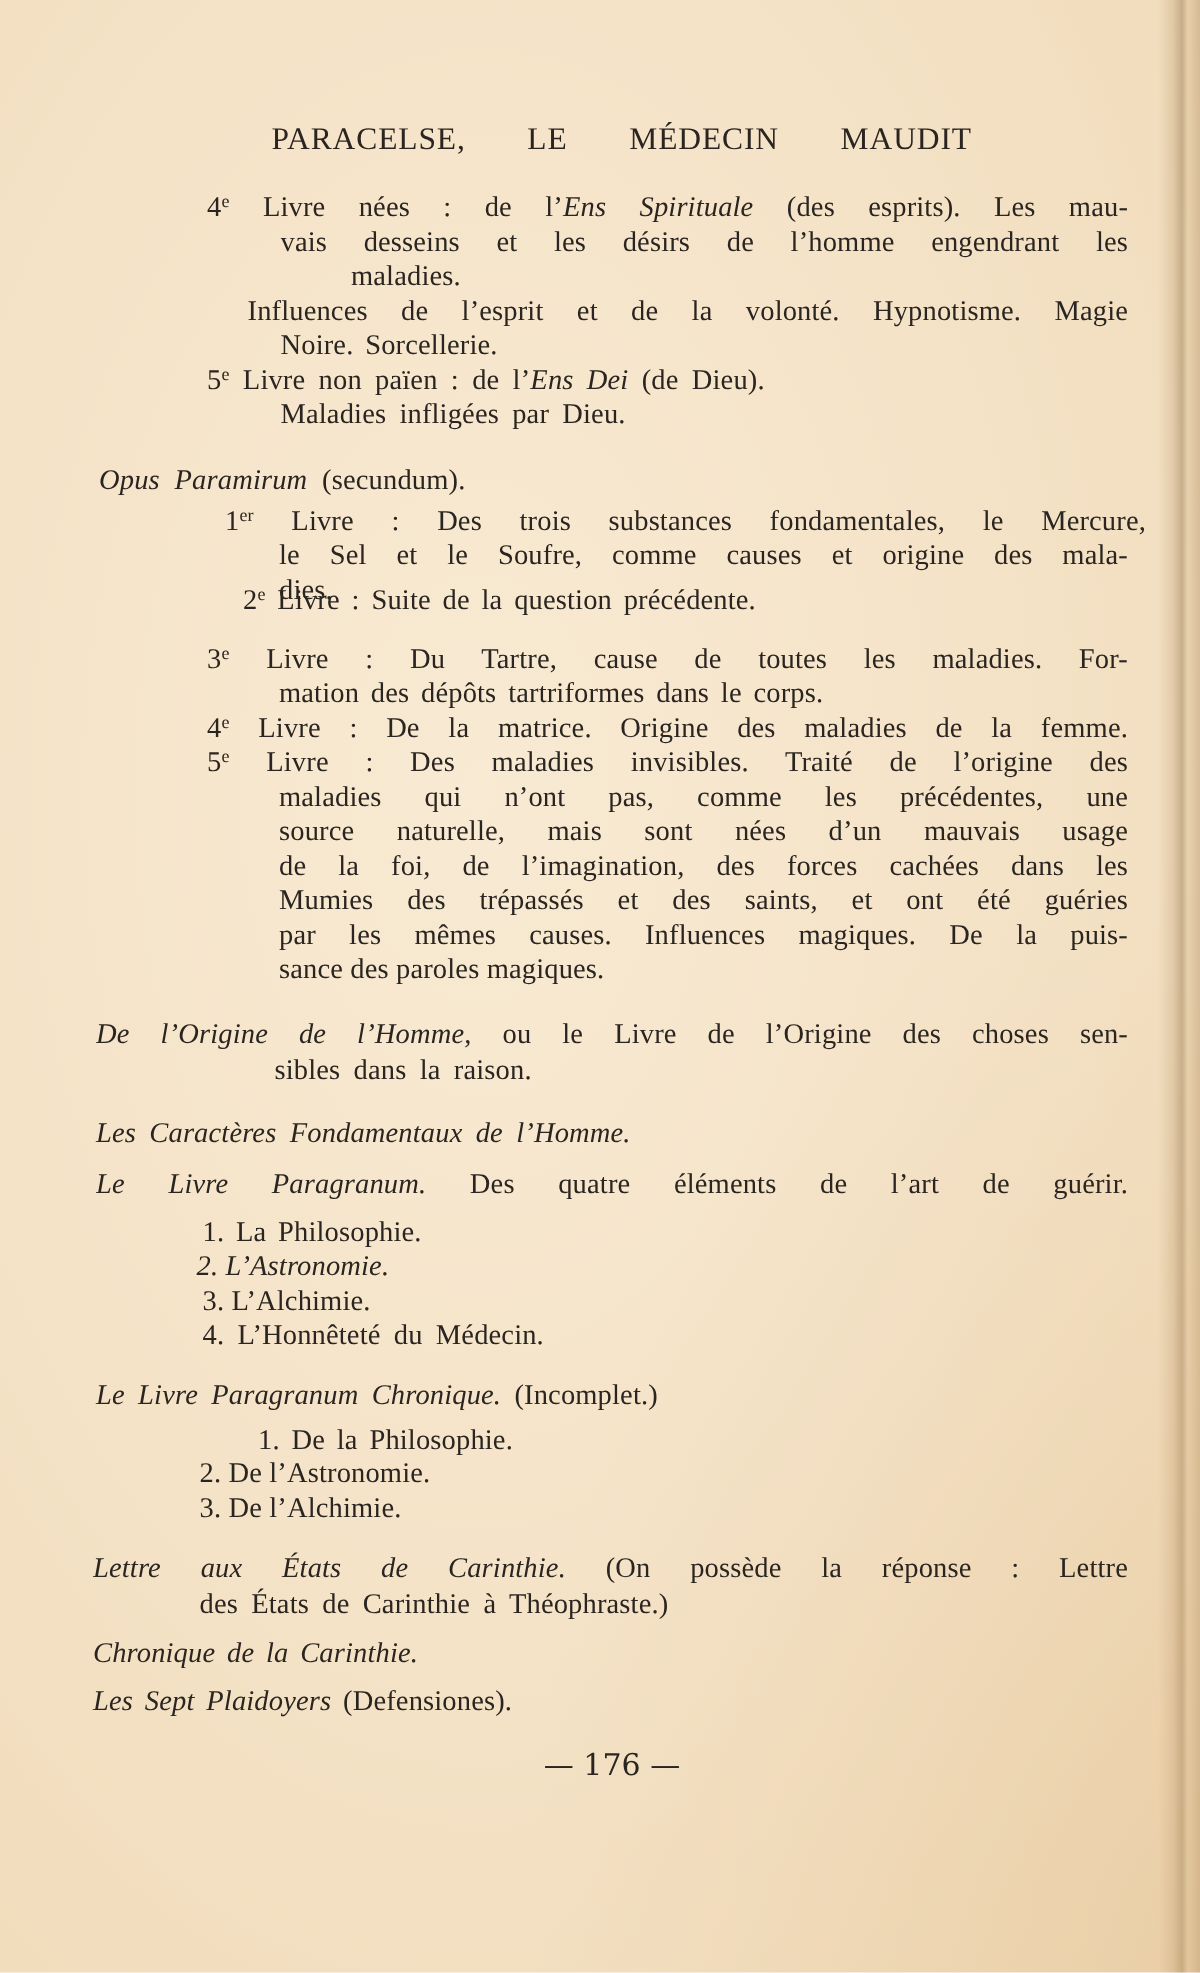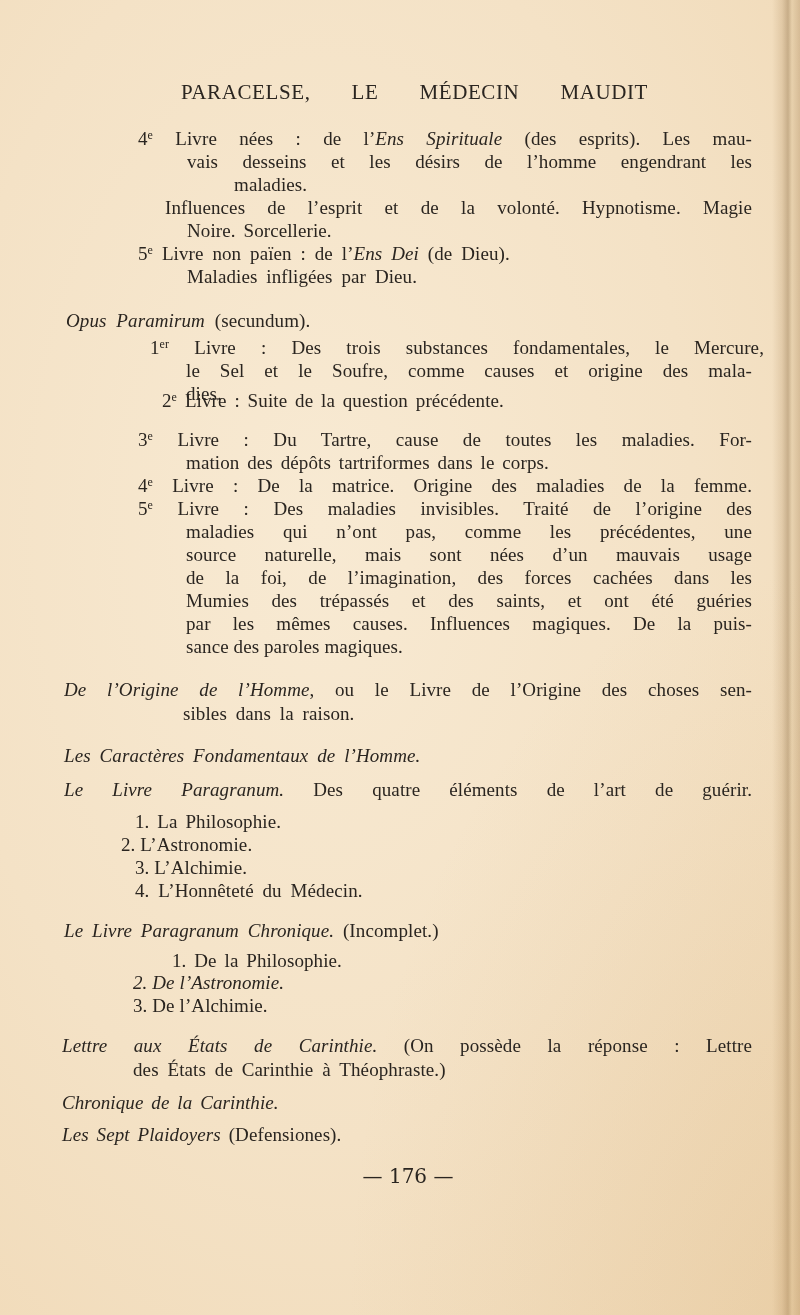--- a/index.html
+++ b/index.html
@@ -83,27 +83,27 @@
   <div class="line just" style="left:186px; top:612px; width:566px;">par les mêmes causes. Influences magiques. De la puis-</div>
   <div class="line" style="left:186px; top:635px;">sance des paroles magiques.</div>
 
   <div class="line just" style="left:64px; top:678px; width:688px;"><span class="it">De l’Origine de l’Homme</span><span>, ou le Livre de l’Origine des choses sen-</span></div>
   <div class="line" style="left:183px; top:702px; word-spacing:4px;">sibles dans la raison.</div>
 
   <div class="line it" style="left:64px; top:744px; word-spacing:4px;">Les Caractères Fondamentaux de l’Homme.</div>
 
   <div class="line just" style="left:64px; top:778px; width:688px;"><span class="it">Le Livre Paragranum.</span><span> Des quatre éléments de l’art de guérir.</span></div>
   <div class="line" style="left:135px; top:810px; word-spacing:3px;">1. La Philosophie.</div>
-  <div class="line" style="left:121px; top:833px;">2. L’Astronomie.</div>
+  <div class="line" style="left:131px; top:833px;font-style:italic;">2. L’Astronomie.</div>
   <div class="line" style="left:135px; top:856px;">3. L’Alchimie.</div>
   <div class="line" style="left:135px; top:879px; word-spacing:4px;">4. L’Honnêteté du Médecin.</div>
 
   <div class="line" style="left:64px; top:919px; word-spacing:4px;"><span class="it">Le Livre Paragranum Chronique.</span><span> (Incomplet.)</span></div>
   <div class="line" style="left:133px; top:949px; word-spacing:3px;margin-left:39px;">1. De la Philosophie.</div>
-  <div class="line" style="left:133px; top:971px;font-style:italic;">2. De l’Astronomie.</div>
+  <div class="line" style="left:133px; top:971px;">2. De l’Astronomie.</div>
   <div class="line" style="left:133px; top:994px;">3. De l’Alchimie.</div>
 
   <div class="line just" style="left:62px; top:1034px; width:690px;"><span class="it">Lettre aux États de Carinthie.</span><span> (On possède la réponse : Lettre</span></div>
   <div class="line" style="left:133px; top:1058px; word-spacing:4px;">des États de Carinthie à Théophraste.)</div>
 
   <div class="line it" style="left:62px; top:1091px; word-spacing:3px;">Chronique de la Carinthie.</div>
 
   <div class="line" style="left:62px; top:1123px; word-spacing:3px;"><span class="it">Les Sept Plaidoyers</span><span> (Defensiones).</span></div>
 
 </div>

